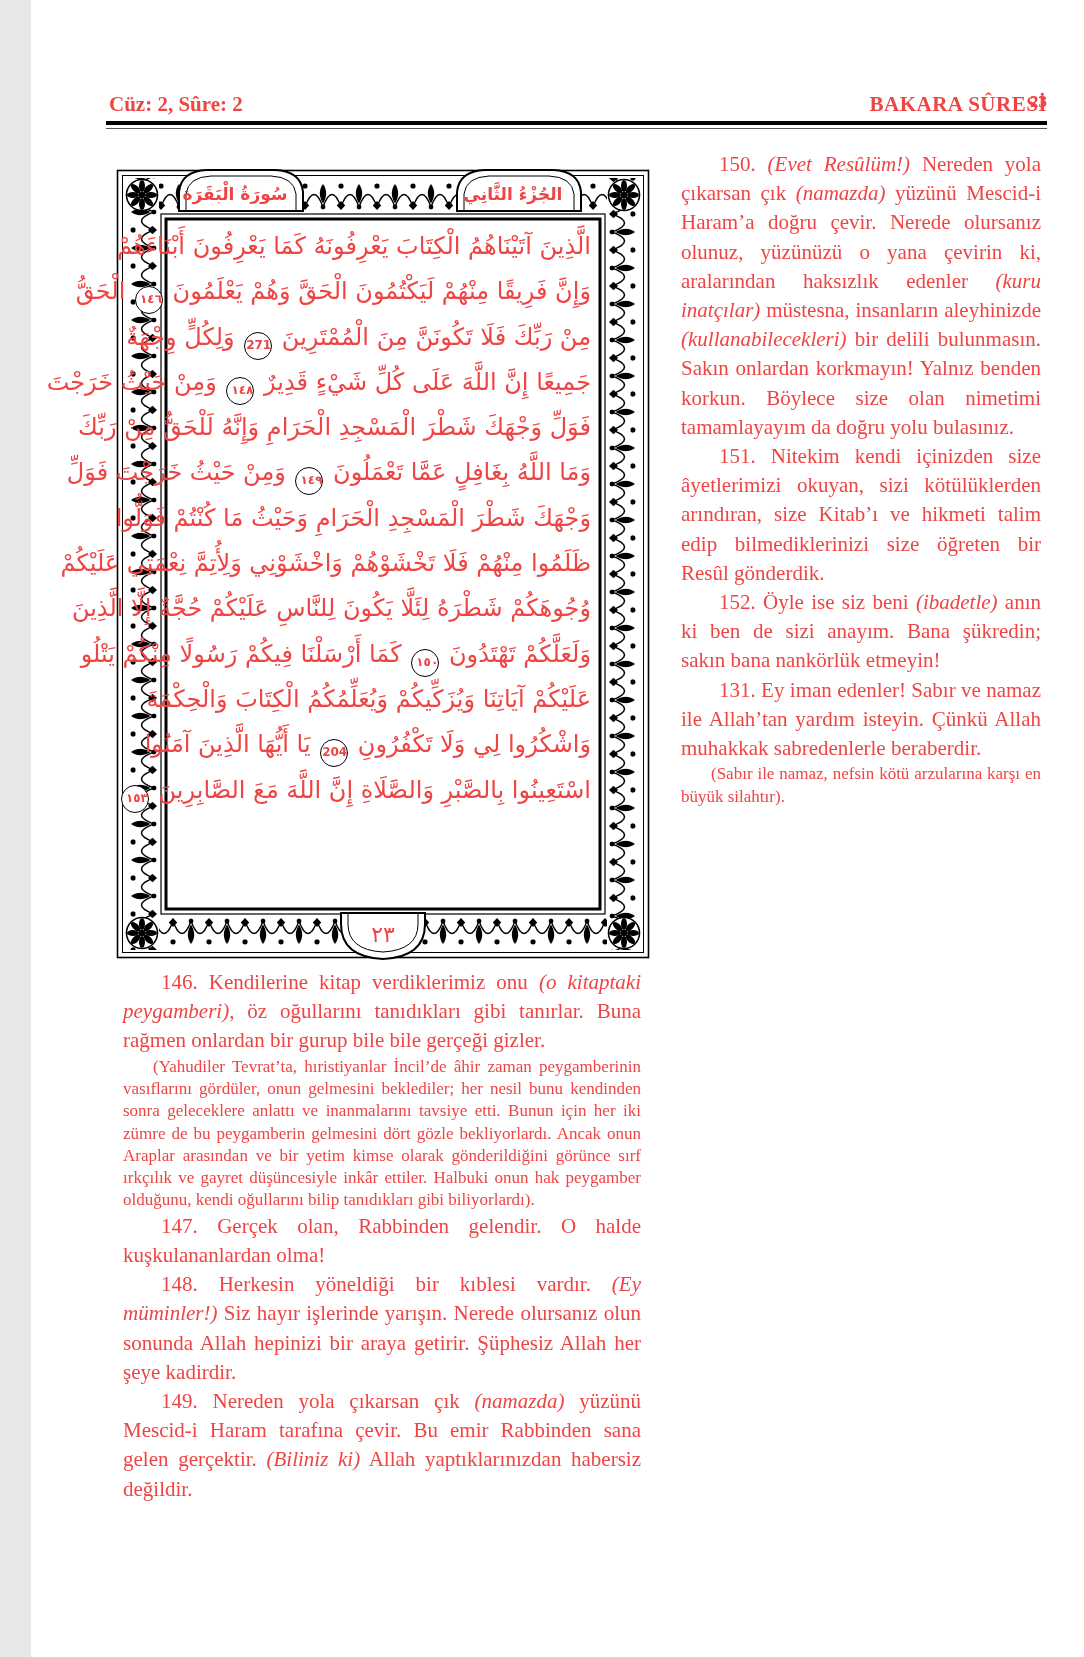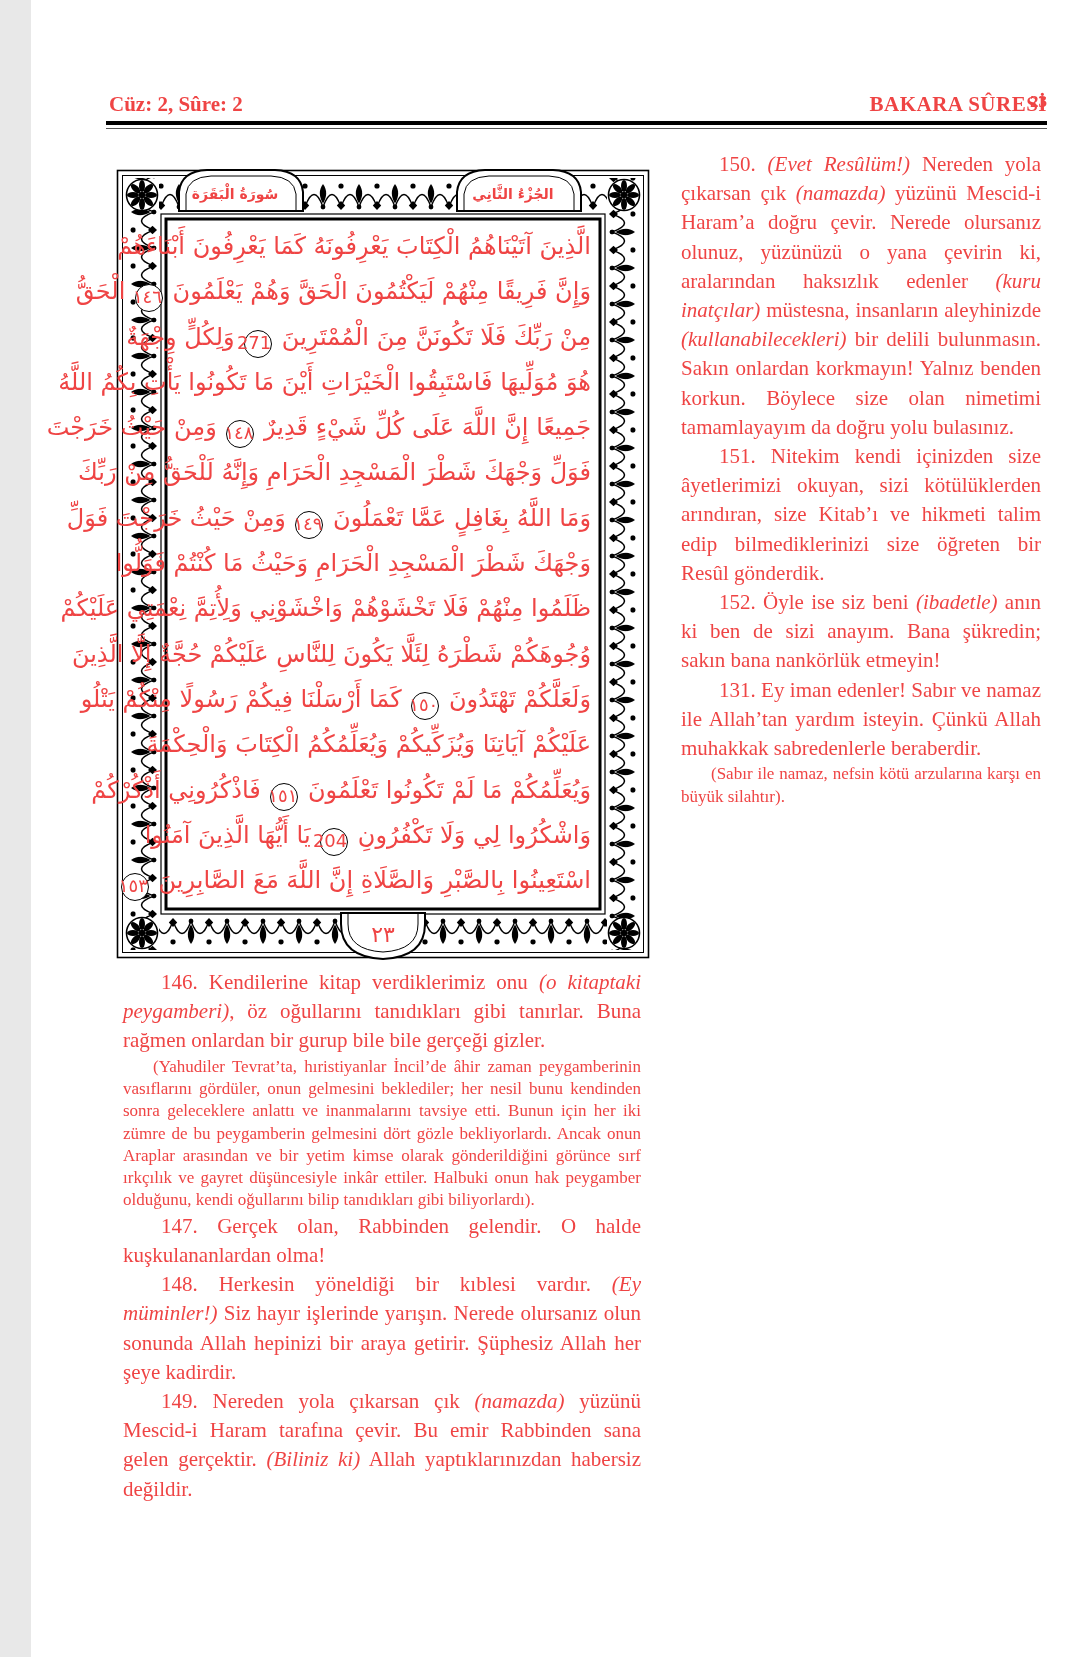--- a/index.html
+++ b/index.html
@@ -19,21 +19,21 @@
   .hdr-right{position:absolute;right:0;top:0;font-weight:bold;font-size:17px;}
   .hdr-rule{position:absolute;left:75px;top:121px;width:941px;height:4px;background:#000;}
   .hdr-rule2{position:absolute;left:75px;top:128px;width:941px;height:1px;background:#555;}
 
   
   .qframe{position:absolute;left:84px;top:168px;width:536px;height:792px;}
   .qframe svg{position:absolute;left:0;top:0;}
   .cart-label{
     position:absolute;top:10px;height:34px;width:108px;
     line-height:32px;text-align:center;direction:rtl;
-    font-family:"DejaVu Sans", sans-serif;font-size:14px;font-weight:bold;
+    font-family:"DejaVu Sans", sans-serif;font-size:17px;font-weight:bold;
     white-space:nowrap;overflow:hidden;
   }
   .cart-left{left:66px;}
   .cart-right{left:344px;}
   .qnum{
     position:absolute;left:228px;top:748px;width:80px;height:40px;
     text-align:center;line-height:38px;
     font-family:"DejaVu Sans", sans-serif;font-size:22px;font-weight:normal;
   }
   .qtext{position:absolute;left:60px;top:56px;width:416px;}
@@ -41,23 +41,24 @@
     height:45.3px;line-height:45px;
     direction:rtl;
     text-align:justify;text-align-last:justify;
     font-family:"DejaVu Sans", sans-serif;
     font-size:24px;
     white-space:nowrap;
   }
   .vnum{
     display:inline-block;width:26px;height:26px;
     border:1.5px solid #000;border-radius:50%;
-    font-size:18px;line-height:24px;text-align:center;
+    font-size:12px;line-height:24px;text-align:center;
     vertical-align:-4px;margin:0 2px;background:#fff;
     font-family:"DejaVu Sans", sans-serif;
+    font-weight:bold;
   }
 
   
   .rcol{position:absolute;left:650px;top:150px;width:360px;}
   .lcol{position:absolute;left:92px;top:968px;width:518px;}
   .para{margin:0;text-align:justify;}
   .para.normal{font-size:21px;line-height:29.2px;text-indent:38px;}
   .para.small{font-size:17px;line-height:22.3px;text-indent:30px;}
   .para em{font-style:italic;}
 </style>
@@ -140,30 +141,28 @@
     </svg>
 
     <div class="cart-label cart-left">سُورَةُ الْبَقَرَة</div>
     <div class="cart-label cart-right">الجُزْءُ الثَّانِي</div>
     <div class="qnum">٢٣</div>
 
     <div class="qtext">
         <div class="aline"><span class="">الَّذِينَ آتَيْنَاهُمُ الْكِتَابَ يَعْرِفُونَهُ كَمَا يَعْرِفُونَ أَبْنَاءَهُمْ</span></div>
         <div class="aline"><span class="">وَإِنَّ فَرِيقًا مِنْهُمْ لَيَكْتُمُونَ الْحَقَّ وَهُمْ يَعْلَمُونَ </span><span class="vnum">١٤٦</span><span class=""> الْحَقُّ</span></div>
         <div class="aline"><span class="">مِنْ رَبِّكَ فَلَا تَكُونَنَّ مِنَ الْمُمْتَرِينَ </span><span class="vnum">271</span><span class=""> وَلِكُلٍّ وِجْهَةٌ</span></div>
-        <div class="aline"><span class="">هُوَ مُوَلِّيهَا فَاسْتَبِقُوا الْخَيْرَاتِ أَيْنَ مَا تَكُونُوا يَأْتِ بِكُمُ اللَّهُ</span></div>
         <div class="aline"><span class="">جَمِيعًا إِنَّ اللَّهَ عَلَى كُلِّ شَيْءٍ قَدِيرٌ </span><span class="vnum">١٤٨</span><span class=""> وَمِنْ حَيْثُ خَرَجْتَ</span></div>
         <div class="aline"><span class="">فَوَلِّ وَجْهَكَ شَطْرَ الْمَسْجِدِ الْحَرَامِ وَإِنَّهُ لَلْحَقُّ مِنْ رَبِّكَ</span></div>
         <div class="aline"><span class="">وَمَا اللَّهُ بِغَافِلٍ عَمَّا تَعْمَلُونَ </span><span class="vnum">١٤٩</span><span class=""> وَمِنْ حَيْثُ خَرَجْتَ فَوَلِّ</span></div>
         <div class="aline"><span class="">وَجْهَكَ شَطْرَ الْمَسْجِدِ الْحَرَامِ وَحَيْثُ مَا كُنْتُمْ فَوَلُّوا</span></div>
         <div class="aline"><span class="">ظَلَمُوا مِنْهُمْ فَلَا تَخْشَوْهُمْ وَاخْشَوْنِي وَلِأُتِمَّ نِعْمَتِي عَلَيْكُمْ</span></div>
         <div class="aline"><span class="">وُجُوهَكُمْ شَطْرَهُ لِئَلَّا يَكُونَ لِلنَّاسِ عَلَيْكُمْ حُجَّةٌ إِلَّا الَّذِينَ</span></div>
         <div class="aline"><span class="">وَلَعَلَّكُمْ تَهْتَدُونَ </span><span class="vnum">١٥٠</span><span class=""> كَمَا أَرْسَلْنَا فِيكُمْ رَسُولًا مِنْكُمْ يَتْلُو</span></div>
         <div class="aline"><span class="">عَلَيْكُمْ آيَاتِنَا وَيُزَكِّيكُمْ وَيُعَلِّمُكُمُ الْكِتَابَ وَالْحِكْمَةَ</span></div>
-        <div class="aline"><span class="">وَيُعَلِّمُكُمْ مَا لَمْ تَكُونُوا تَعْلَمُونَ </span><span class="vnum">١٥١</span><span class=""> فَاذْكُرُونِي أَذْكُرْكُمْ</span></div>
         <div class="aline"><span class="">وَاشْكُرُوا لِي وَلَا تَكْفُرُونِ </span><span class="vnum">204</span><span class=""> يَا أَيُّهَا الَّذِينَ آمَنُوا</span></div>
         <div class="aline"><span class="">اسْتَعِينُوا بِالصَّبْرِ وَالصَّلَاةِ إِنَّ اللَّهَ مَعَ الصَّابِرِينَ </span><span class="vnum">١٥٣</span></div>
       </div>
   </div>
 
   <div class="rcol">
       <p class="para normal"><span>150. </span><em>(Evet Resûlüm!)</em><span> Nereden yola çıkarsan çık </span><em>(namazda)</em><span> yüzünü Mescid-i Haram’a doğru çevir. Nerede olursanız olunuz, yüzünüzü o yana çevirin ki, aralarından haksızlık edenler </span><em>(kuru inatçılar)</em><span> müstesna, insanların aleyhinizde </span><em>(kullanabilecekleri)</em><span> bir delili bulunmasın. Sakın onlardan korkmayın! Yalnız benden korkun. Böylece size olan nimetimi tamamlayayım da doğru yolu bulasınız.</span></p>
       <p class="para normal"><span>151. Nitekim kendi içinizden size âyetlerimizi okuyan, sizi kötülüklerden arındıran, size Kitab’ı ve hikmeti talim edip bilmediklerinizi size öğreten bir Resûl gönderdik.</span></p>
       <p class="para normal"><span>152. Öyle ise siz beni </span><em>(ibadetle)</em><span> anın ki ben de sizi anayım. Bana şükredin; sakın bana nankörlük etmeyin!</span></p>
       <p class="para normal"><span>131. Ey iman edenler! Sabır ve namaz ile Allah’tan yardım isteyin. Çünkü Allah muhakkak sabredenlerle beraberdir.</span></p>

